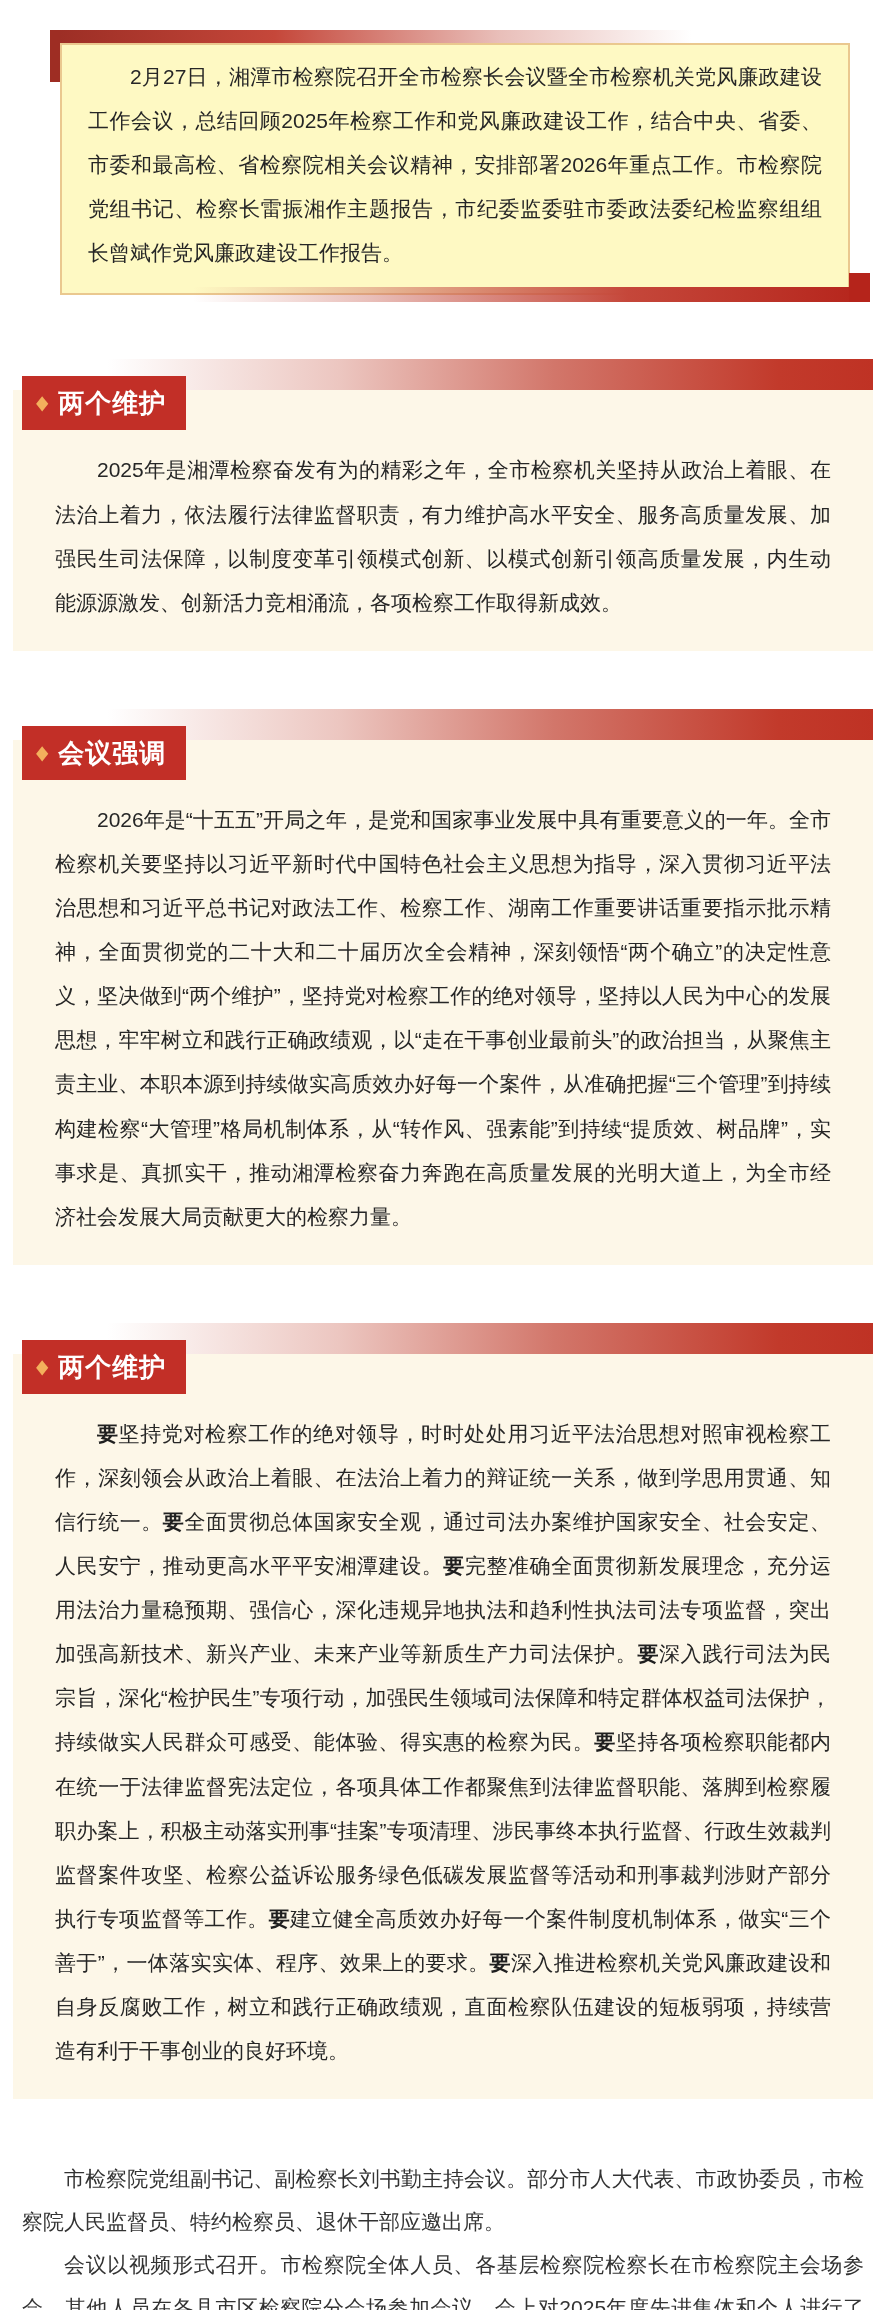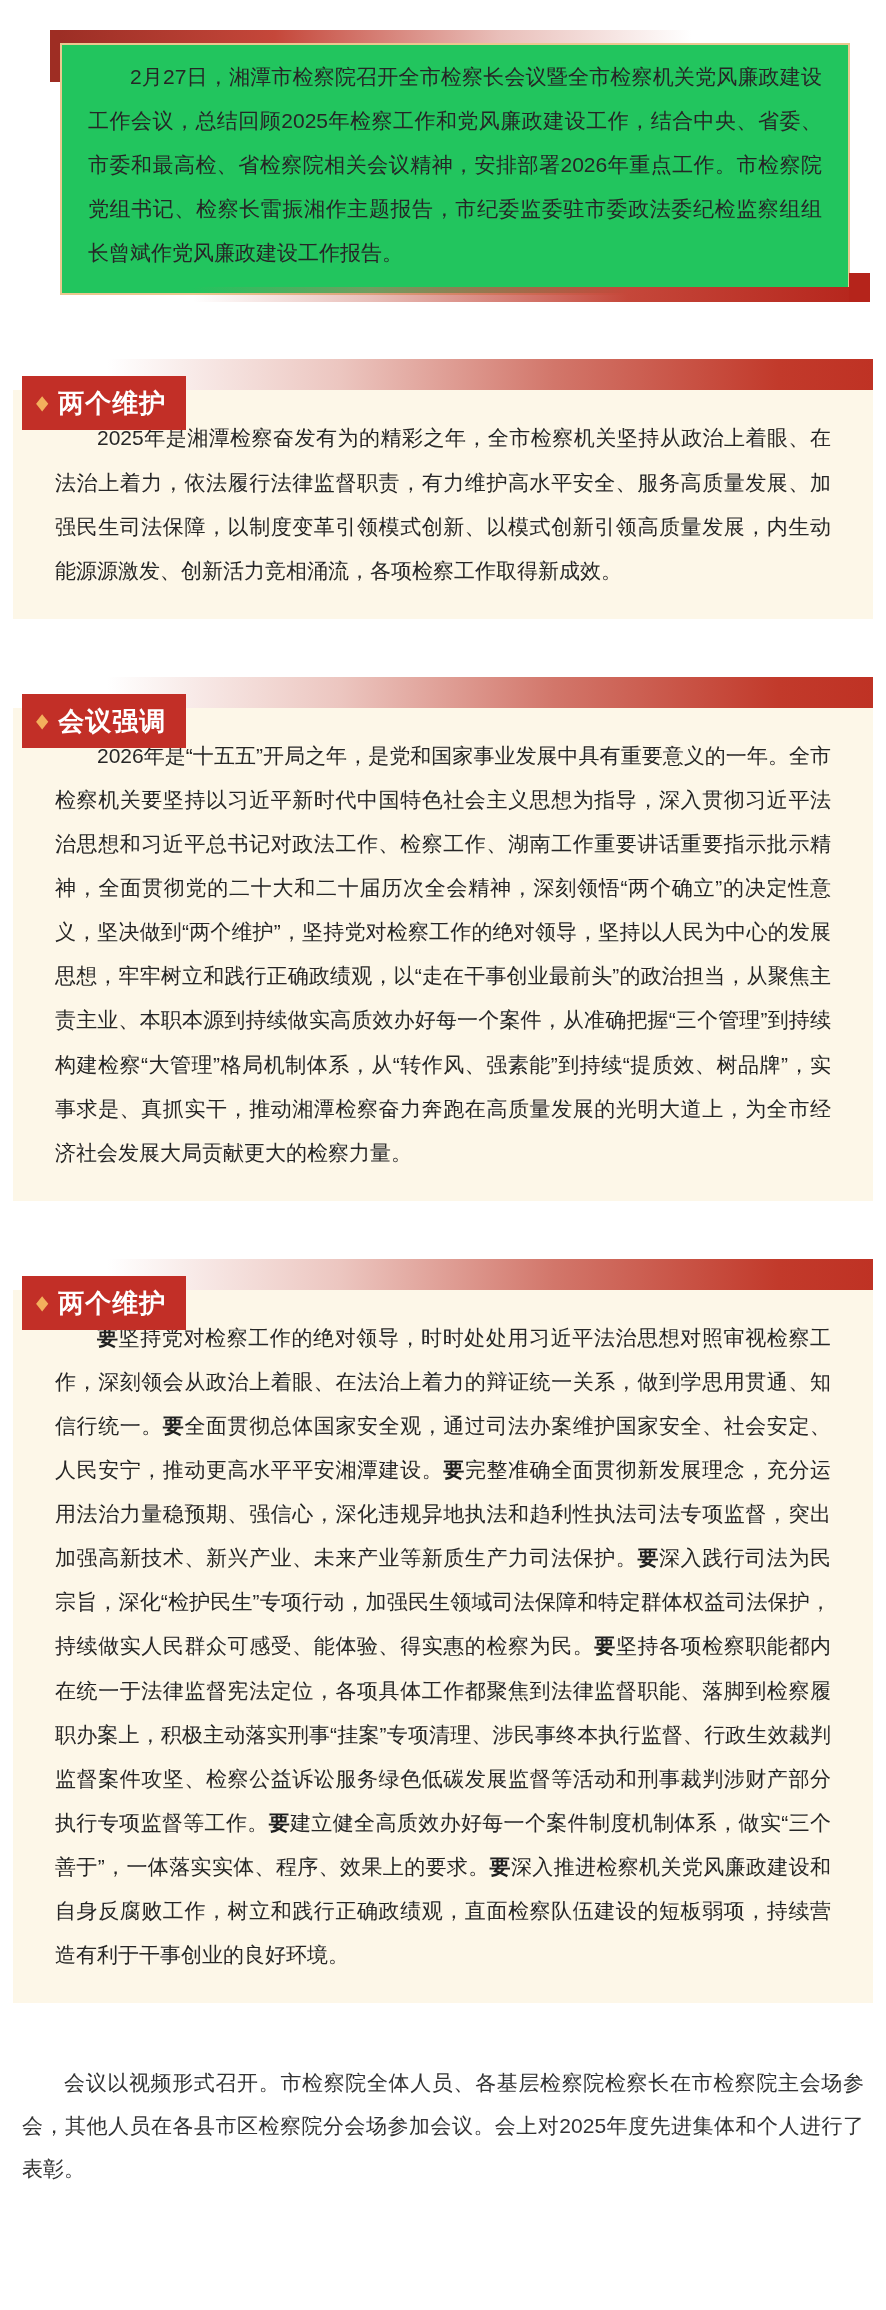--- a/index.html
+++ b/index.html
@@ -15,21 +15,21 @@
   
   .intro-card{position:relative;margin:43px 36px 64px 60px;}
   .intro-top-bar{
     position:absolute;top:-13px;left:-10px;right:-2px;height:13px;
     background:linear-gradient(90deg,#9b2d24 0%,#c5473a 28%,rgba(206,112,100,0.45) 56%,rgba(255,255,255,0) 80%);
   }
   .intro-top-bar::before{
     content:"";position:absolute;left:0;top:0;width:10px;height:52px;background:#9e2d23;
   }
   .intro-card-body{
-    background:#22c55e;border:2px solid #eac88f;padding:10px 26px 18px 26px;position:relative;z-index:1;
+    background:#fef9c3;border:2px solid #eac88f;padding:10px 26px 18px 26px;position:relative;z-index:1;
   }
   .intro-card-body p{
     margin:0;font-size:21px;line-height:2.1;text-align:justify;text-indent:2em;color:#262626;
   }
   .intro-bottom-bar{
     position:absolute;bottom:-7px;left:4px;right:-20px;height:15px;z-index:2;
     background:linear-gradient(270deg,#b5241b 0%,#c5473a 30%,rgba(206,112,100,0.45) 62%,rgba(255,255,255,0) 84%);
   }
   .intro-bottom-bar::after{
     content:"";position:absolute;right:0;bottom:0;width:21px;height:29px;background:#b5241b;
@@ -44,21 +44,21 @@
   }
   .badge{
     position:absolute;left:9px;top:17px;z-index:2;
     background:#c22f27;color:#ffffff;
     font-weight:700;font-size:26px;line-height:1;
     padding:14px 20px 14px 14px;
     display:flex;align-items:center;gap:9px;
     letter-spacing:1px;
   }
   .diamond{color:#f3b05c;font-size:16px;font-weight:400;transform:scaleY(1.25);display:inline-block;}
-  .section-body{background:#fdf7e8;padding:26px 42px 26px 42px;}
+  .section-body{background:#fdf7e8;padding:58px 42px 26px 42px;}
   .section-body p{
     margin:0;font-size:21px;line-height:2.1;text-align:justify;text-indent:2em;color:#262626;
   }
   .section-body strong{font-weight:700;color:#1f1f1f;}
 
   
   .closing{margin:32px 22px 30px 22px;}
   .closing p{
     margin:0;font-size:21px;line-height:2.05;text-align:justify;text-indent:2em;color:#333333;
   }
@@ -109,16 +109,17 @@
         <span class="diamond">◆</span>
         <span>两个维护</span>
       </div>
     </div>
     <div class="section-body">
       <p><strong>要</strong><span>坚持党对检察工作的绝对领导，时时处处用习近平法治思想对照审视检察工作，深刻领会从政治上着眼、在法治上着力的辩证统一关系，做到学思用贯通、知信行统一。</span><strong>要</strong><span>全面贯彻总体国家安全观，通过司法办案维护国家安全、社会安定、人民安宁，推动更高水平平安湘潭建设。</span><strong>要</strong><span>完整准确全面贯彻新发展理念，充分运用法治力量稳预期、强信心，深化违规异地执法和趋利性执法司法专项监督，突出加强高新技术、新兴产业、未来产业等新质生产力司法保护。</span><strong>要</strong><span>深入践行司法为民宗旨，深化“检护民生”专项行动，加强民生领域司法保障和特定群体权益司法保护，持续做实人民群众可感受、能体验、得实惠的检察为民。</span><strong>要</strong><span>坚持各项检察职能都内在统一于法律监督宪法定位，各项具体工作都聚焦到法律监督职能、落脚到检察履职办案上，积极主动落实刑事“挂案”专项清理、涉民事终本执行监督、行政生效裁判监督案件攻坚、检察公益诉讼服务绿色低碳发展监督等活动和刑事裁判涉财产部分执行专项监督等工作。</span><strong>要</strong><span>建立健全高质效办好每一个案件制度机制体系，做实“三个善于”，一体落实实体、程序、效果上的要求。</span><strong>要</strong><span>深入推进检察机关党风廉政建设和自身反腐败工作，树立和践行正确政绩观，直面检察队伍建设的短板弱项，持续营造有利于干事创业的良好环境。</span></p>
     </div>
   </section>
 
   <div class="closing">
+    <p>市检察院党组副书记、副检察长刘书勤主持会议。部分市人大代表、市政协委员，市检察院人民监督员、特约检察员、退休干部应邀出席。</p>
     <p>会议以视频形式召开。市检察院全体人员、各基层检察院检察长在市检察院主会场参会，其他人员在各县市区检察院分会场参加会议。会上对2025年度先进集体和个人进行了表彰。</p>
   </div>
 
 </div>
 
 </body></html>

